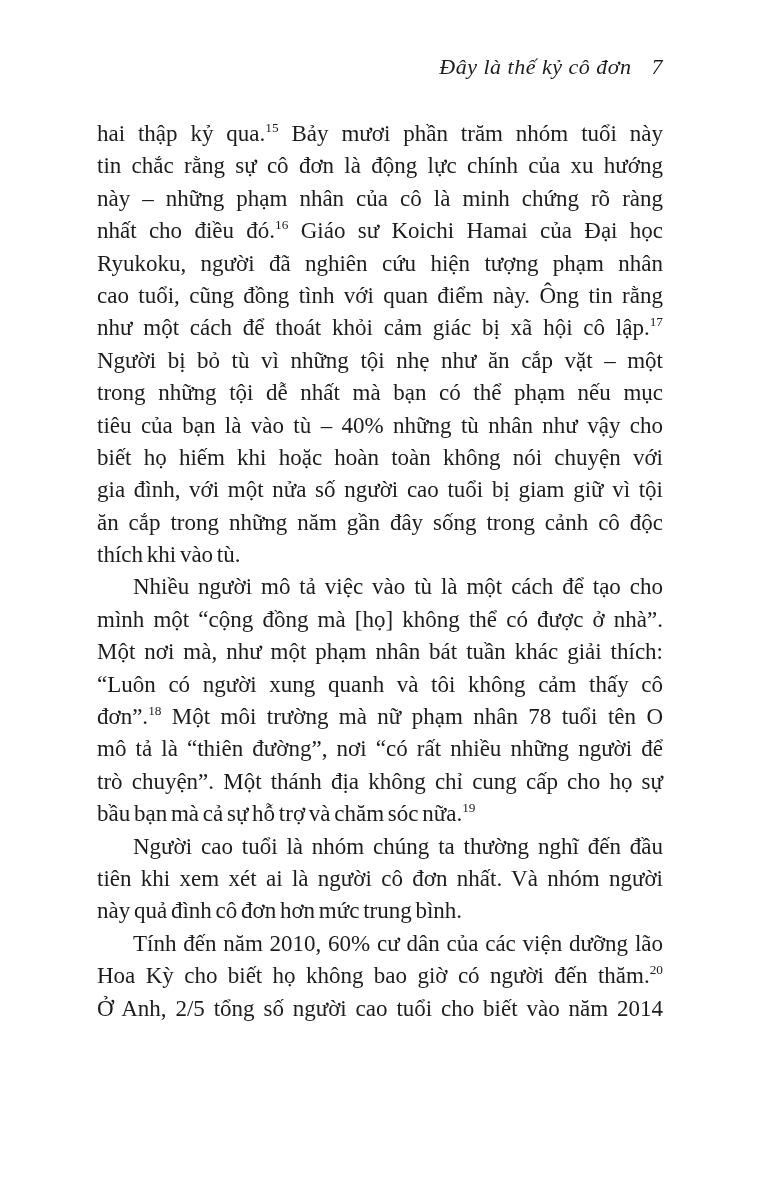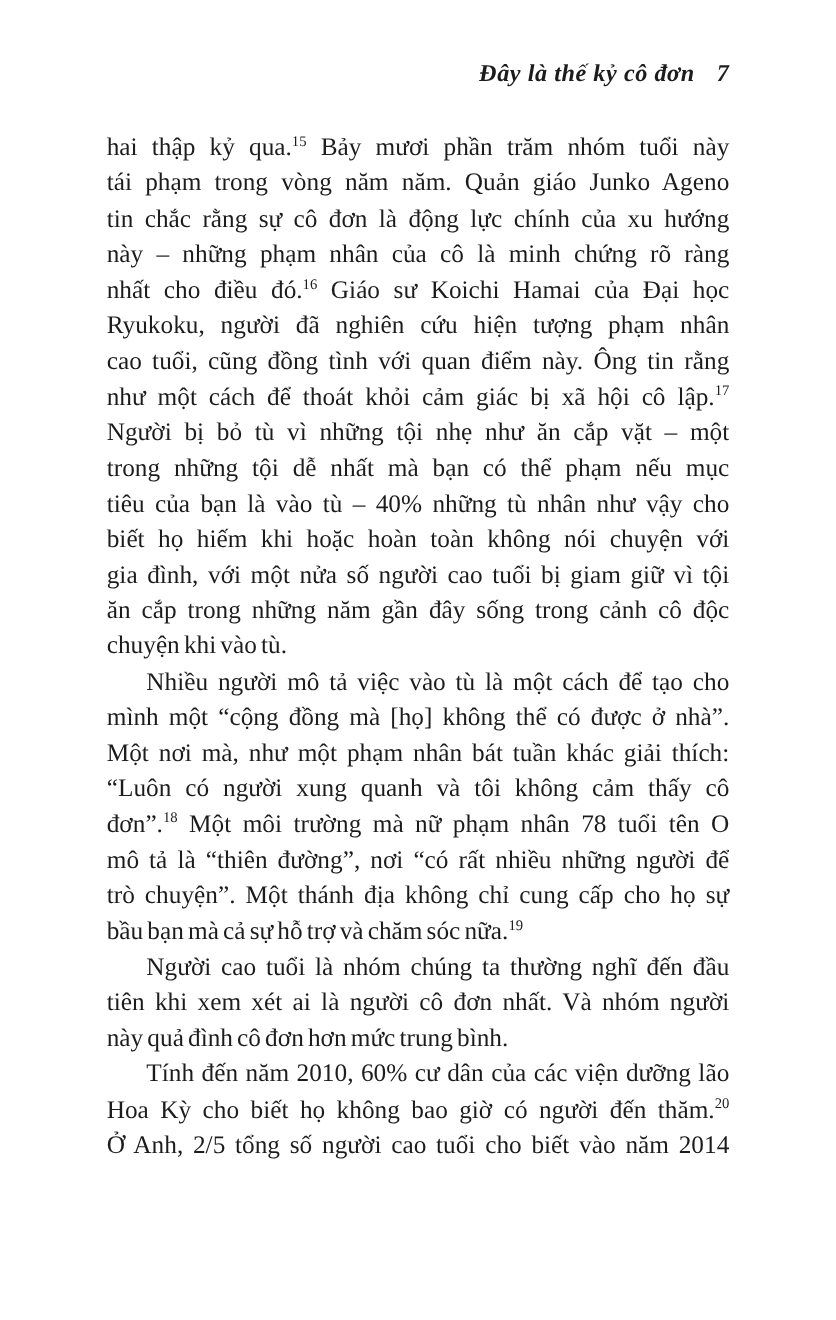--- a/index.html
+++ b/index.html
@@ -20,21 +20,20 @@
     position: absolute;
     top: 54px;
     left: 97px;
     right: 97px;
     display: flex;
     justify-content: flex-end;
     align-items: baseline;
     font-style: italic;
     font-size: 22px;
     letter-spacing: 0.5px;
-    font-weight: bold;
   }
   .running-header .page-number {
     margin-left: 20px;
     font-size: 22px;
   }
   .body-text {
     position: absolute;
     top: 118px;
     left: 97px;
     right: 97px;
@@ -68,34 +67,33 @@
 
 <div class="page">
   <div class="running-header">
     <span class="running-title">Đây là thế kỷ cô đơn</span>
     <span class="page-number">7</span>
   </div>
 
   <div class="body-text">
       <div class="paragraph">
         <div class="line">hai thập kỷ qua.<sup>15</sup> Bảy mươi phần trăm nhóm tuổi này</div>
-        <div class="line">tái phạm trong vòng năm năm. Quản giáo Junko Ageno</div>
         <div class="line">tin chắc rằng sự cô đơn là động lực chính của xu hướng</div>
         <div class="line">này – những phạm nhân của cô là minh chứng rõ ràng</div>
         <div class="line">nhất cho điều đó.<sup>16</sup> Giáo sư Koichi Hamai của Đại học</div>
         <div class="line">Ryukoku, người đã nghiên cứu hiện tượng phạm nhân</div>
         <div class="line">cao tuổi, cũng đồng tình với quan điểm này. Ông tin rằng</div>
         <div class="line">như một cách để thoát khỏi cảm giác bị xã hội cô lập.<sup>17</sup></div>
         <div class="line">Người bị bỏ tù vì những tội nhẹ như ăn cắp vặt – một</div>
         <div class="line">trong những tội dễ nhất mà bạn có thể phạm nếu mục</div>
         <div class="line">tiêu của bạn là vào tù – 40% những tù nhân như vậy cho</div>
         <div class="line">biết họ hiếm khi hoặc hoàn toàn không nói chuyện với</div>
         <div class="line">gia đình, với một nửa số người cao tuổi bị giam giữ vì tội</div>
         <div class="line">ăn cắp trong những năm gần đây sống trong cảnh cô độc</div>
-        <div class="line last">chuyện khi vào tù.</div>
+        <div class="line last">thích khi vào tù.</div>
       </div>
       <div class="paragraph">
         <div class="line indent">Nhiều người mô tả việc vào tù là một cách để tạo cho</div>
         <div class="line">mình một “cộng đồng mà [họ] không thể có được ở nhà”.</div>
         <div class="line">Một nơi mà, như một phạm nhân bát tuần khác giải thích:</div>
         <div class="line">“Luôn có người xung quanh và tôi không cảm thấy cô</div>
         <div class="line">đơn”.<sup>18</sup> Một môi trường mà nữ phạm nhân 78 tuổi tên O</div>
         <div class="line">mô tả là “thiên đường”, nơi “có rất nhiều những người để</div>
         <div class="line">trò chuyện”. Một thánh địa không chỉ cung cấp cho họ sự</div>
         <div class="line last">bầu bạn mà cả sự hỗ trợ và chăm sóc nữa.<sup>19</sup></div>

